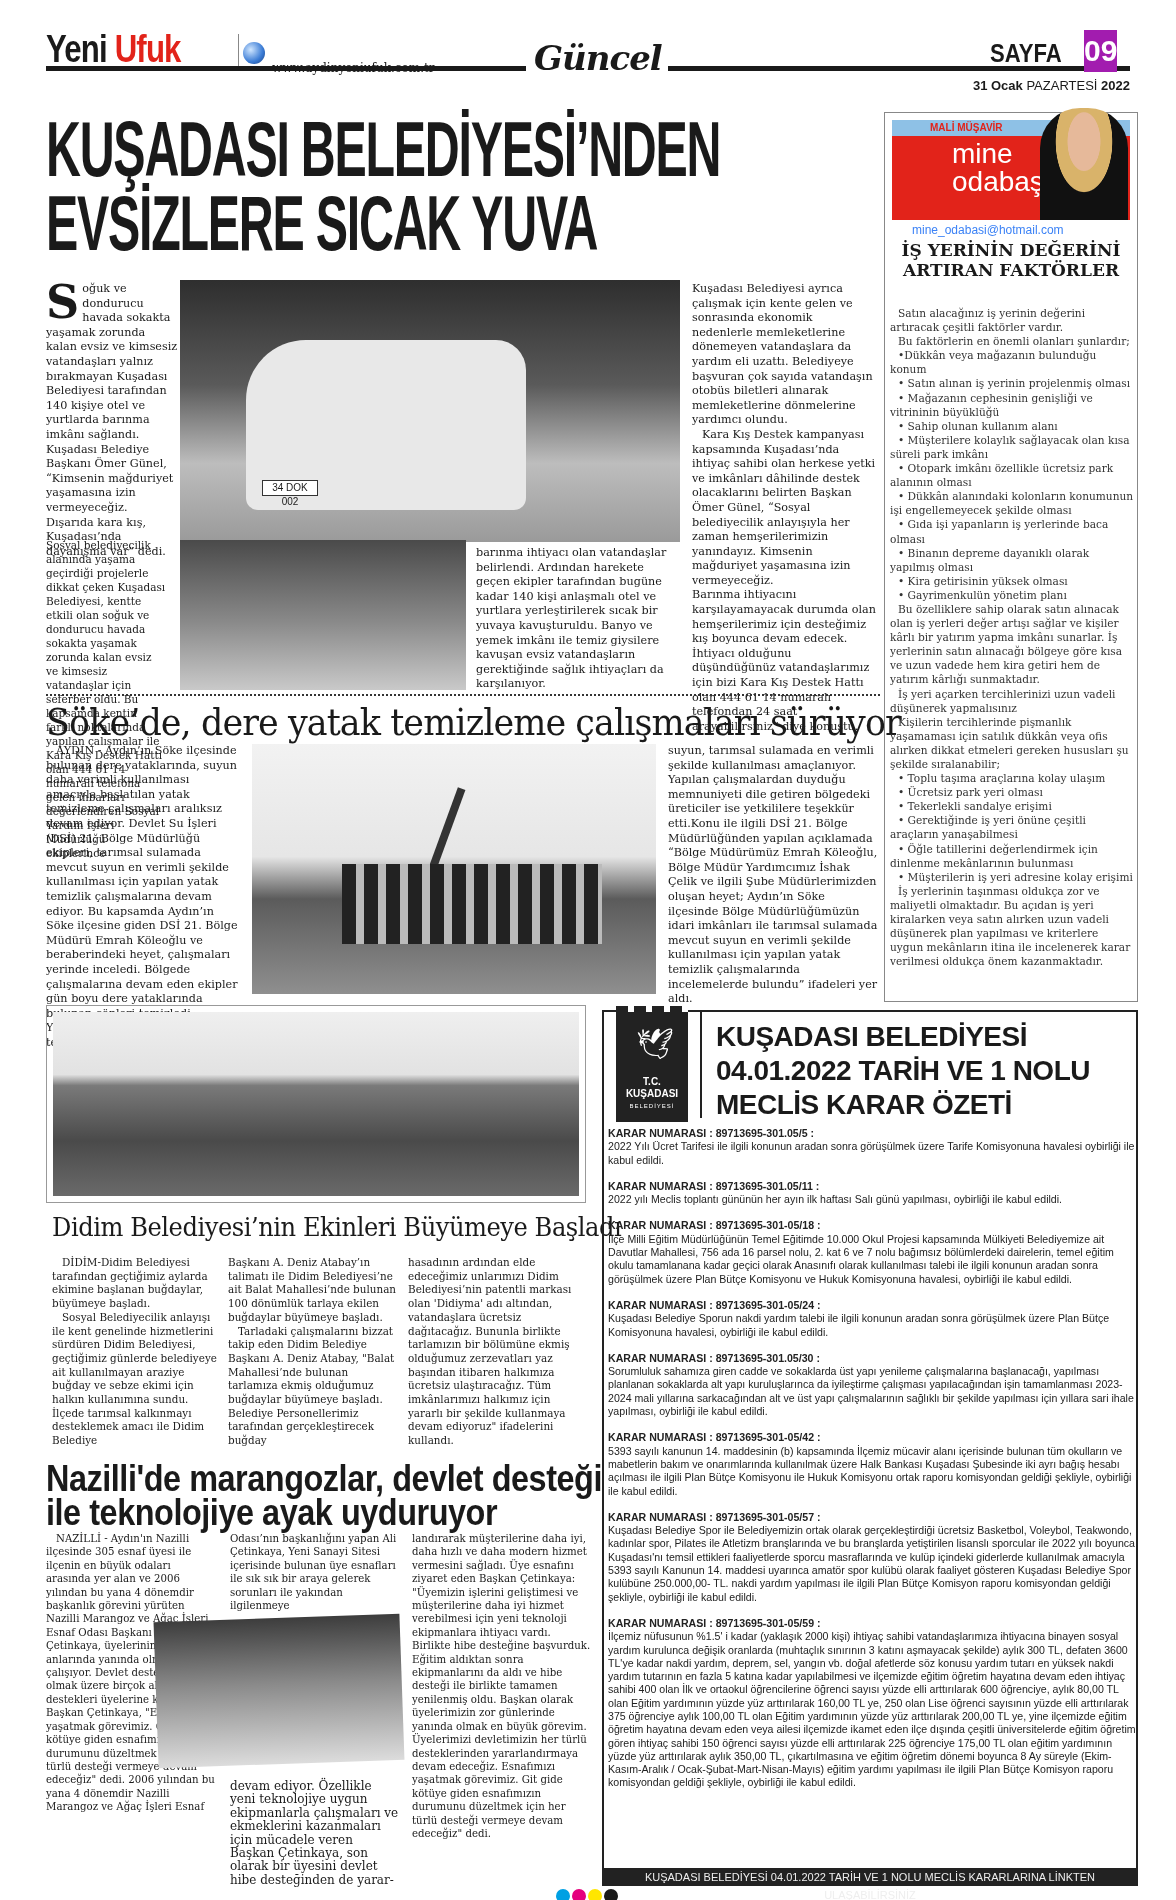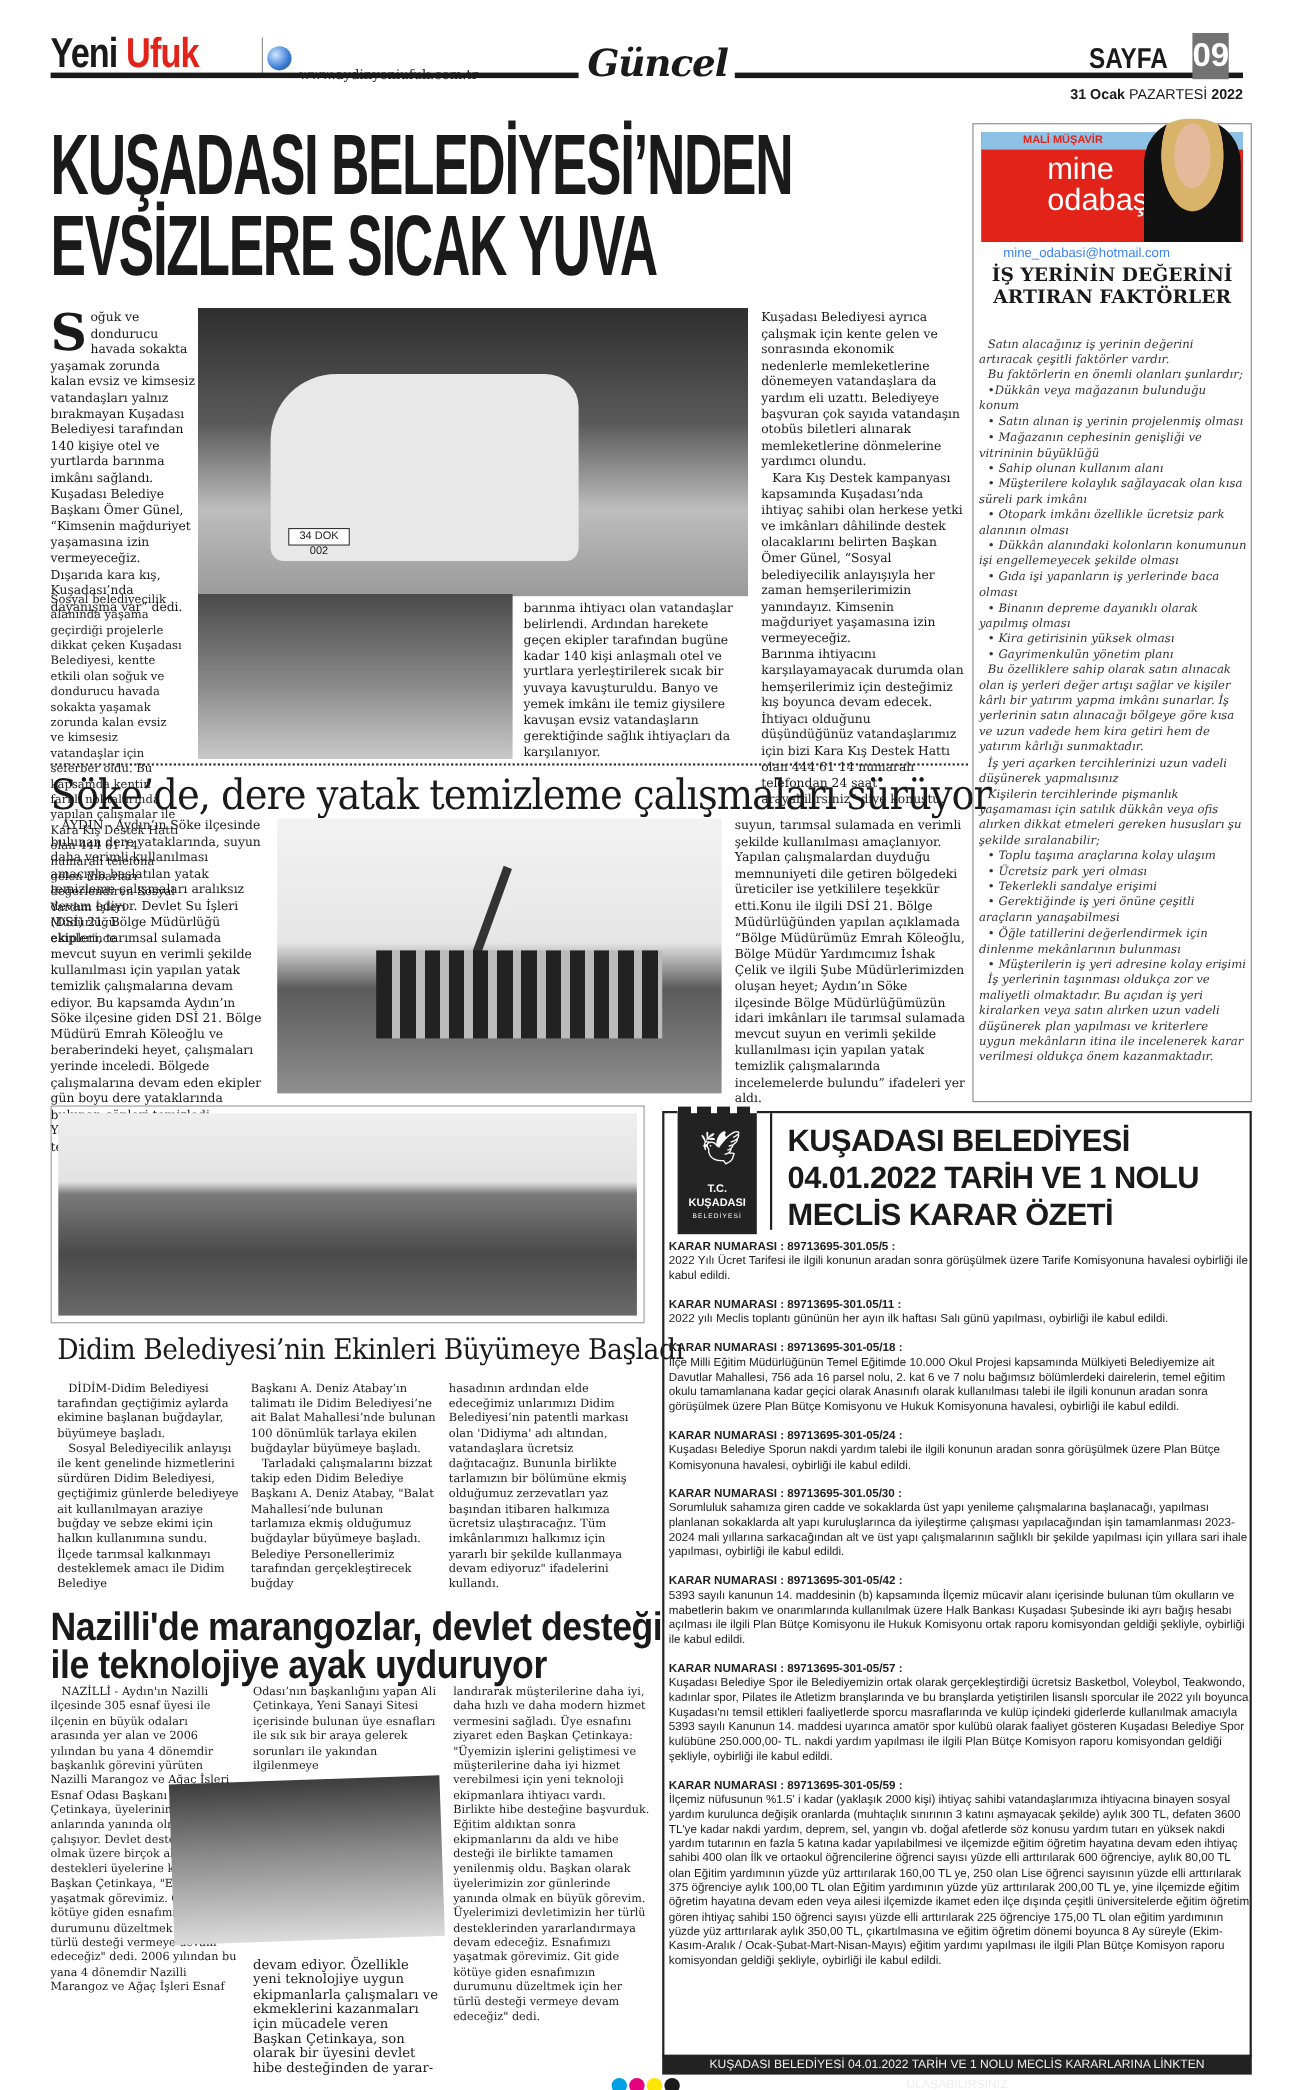--- a/index.html
+++ b/index.html
@@ -8,21 +8,21 @@
   .abs{position:absolute;}
   
   .mast-logo{left:46px;top:28px;font-family:"Liberation Sans",sans-serif;font-weight:bold;font-size:38px;letter-spacing:-1px;transform:scaleX(0.82);transform-origin:left;}
   .mast-logo .red{color:#e2231a;}
   .mast-sep{left:238px;top:34px;width:1px;height:36px;background:#888;}
   .globe{left:243px;top:42px;width:22px;height:22px;border-radius:50%;background:radial-gradient(circle at 35% 35%,#cfe6ff,#3a7bd5 60%,#1b3e7a);}
   .mast-url{left:272px;top:61px;font-size:12px;font-family:"DejaVu Serif",serif;}
   .mast-rule{top:66px;height:5px;background:#1a1a1a;}
   .mast-section{left:528px;top:38px;font-family:"DejaVu Serif",serif;font-style:italic;font-weight:bold;font-size:34px;letter-spacing:-1px;background:#fff;padding:0 6px;}
   .sayfa{left:990px;top:38px;font-family:"Liberation Sans",sans-serif;font-weight:bold;font-size:26px;transform:scaleX(0.85);transform-origin:left;}
-  .pageno{left:1084px;top:30px;width:33px;height:42px;background:#737373;color:#fff;font-family:"Liberation Sans",sans-serif;font-weight:bold;font-size:30px;text-align:center;line-height:42px;}
+  .pageno{left:1084px;top:30px;width:33px;height:42px;background:#a21caf;color:#fff;font-family:"Liberation Sans",sans-serif;font-weight:bold;font-size:30px;text-align:center;line-height:42px;}
   .date{right:46px;top:78px;font-family:"Liberation Sans",sans-serif;font-size:13px;}
   .date b{font-weight:bold;}
   
   .headline{left:46px;top:112px;width:830px;font-family:"Liberation Sans",sans-serif;font-weight:900;font-size:78px;line-height:74px;letter-spacing:-2px;transform:scaleX(0.62);transform-origin:left top;width:1340px;}
   
   .col{font-size:11.2px;line-height:14.6px;text-align:left;}
   .col p{text-indent:10px;}
   .dropcap{float:left;font-size:46px;line-height:40px;margin-right:3px;font-weight:bold;}
   .photo{background:#777;overflow:hidden;}
   .photo-car{background:linear-gradient(180deg,#2e2e2e 0%,#5a5a5a 40%,#bdbdbd 70%,#9a9a9a 100%);}
@@ -40,21 +40,21 @@
   .colbox{left:884px;top:112px;width:254px;height:890px;border:1px solid #888;}
   .bio{left:892px;top:120px;width:238px;height:100px;background:#e2231a;}
   .bio-top{left:892px;top:120px;width:238px;height:16px;background:#8ec1e6;}
   .bio-role{left:930px;top:122px;font-family:"Liberation Sans",sans-serif;font-weight:bold;font-size:10px;color:#e2231a;}
   .bio-name{left:920px;top:140px;font-family:"Liberation Sans",sans-serif;font-weight:normal;font-size:28px;line-height:28px;color:#fff;text-align:left;width:110px;margin-left:32px;}
   .bio-yaz{left:898px;top:202px;font-family:"DejaVu Serif",serif;font-style:italic;font-weight:bold;font-size:12px;color:#fff;margin-top:32px;}
   .avatar{left:1040px;top:108px;width:88px;height:112px;background:radial-gradient(ellipse at 50% 30%,#e6b99a 0 26%,#d9b36a 27% 45%,#111 46%);border-radius:40px 40px 0 0;}
   .email{left:912px;top:223px;font-family:"Liberation Sans",sans-serif;font-size:12px;color:#3b82f6;}
   .col-title{left:892px;top:240px;width:238px;font-family:"DejaVu Serif",serif;font-weight:bold;font-size:17px;line-height:20px;text-align:center;}
   .col-body{left:890px;top:306px;width:244px;font-family:"DejaVu Serif",serif;font-size:10.6px;line-height:14.1px;color:#333;}
-  .col-body p{text-indent:8px;font-style:italic;}
+  .col-body p{text-indent:8px;}
   
   .ad{left:602px;top:1010px;width:536px;height:860px;border:2px solid #222;}
   .ad-logo{left:616px;top:1012px;width:72px;height:110px;background:#222;}
   .ad-logo-cren{left:616px;top:1006px;width:72px;height:8px;background:repeating-linear-gradient(90deg,#222 0 12px,#fff 12px 18px);}
   .ad-logo-txt{left:616px;top:1076px;width:72px;text-align:center;color:#fff;font-family:"Liberation Sans",sans-serif;font-weight:bold;font-size:10px;line-height:12px;}
   .ad-logo-txt .small{font-size:6px;letter-spacing:1px;font-weight:normal;}
   .bird{left:636px;top:1026px;font-size:30px;color:#fff;}
   .ad-vrule{left:700px;top:1012px;width:2px;height:106px;background:#222;}
   .ad-title{left:716px;top:1020px;font-family:"Liberation Sans",sans-serif;font-weight:900;font-size:28px;line-height:34px;letter-spacing:-0.5px;}
   .ad-body{left:608px;top:1127px;width:528px;font-family:"Liberation Sans",sans-serif;font-size:10.6px;line-height:13.3px;color:#222;}

